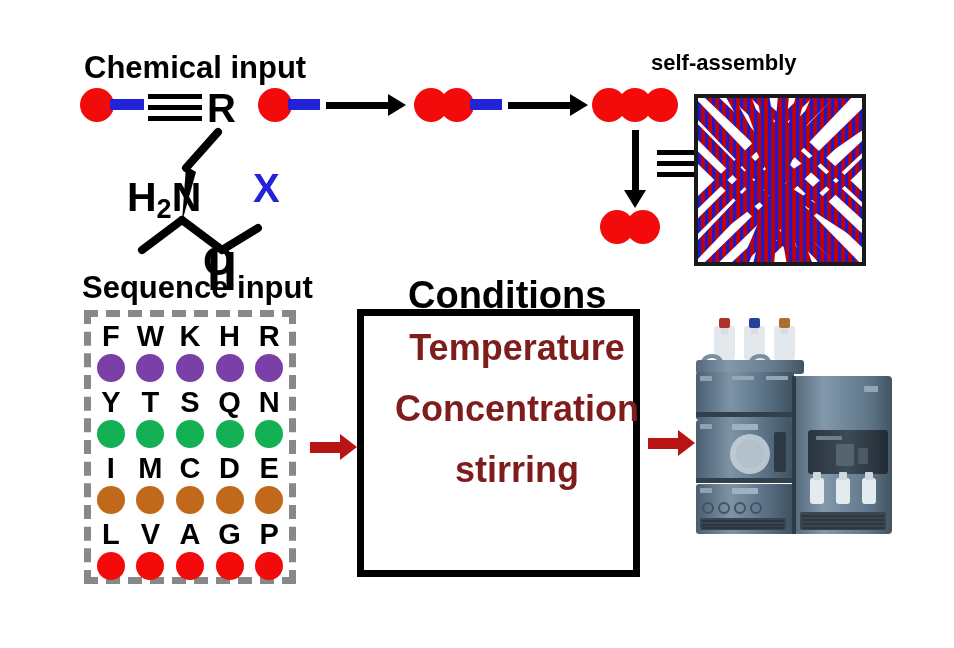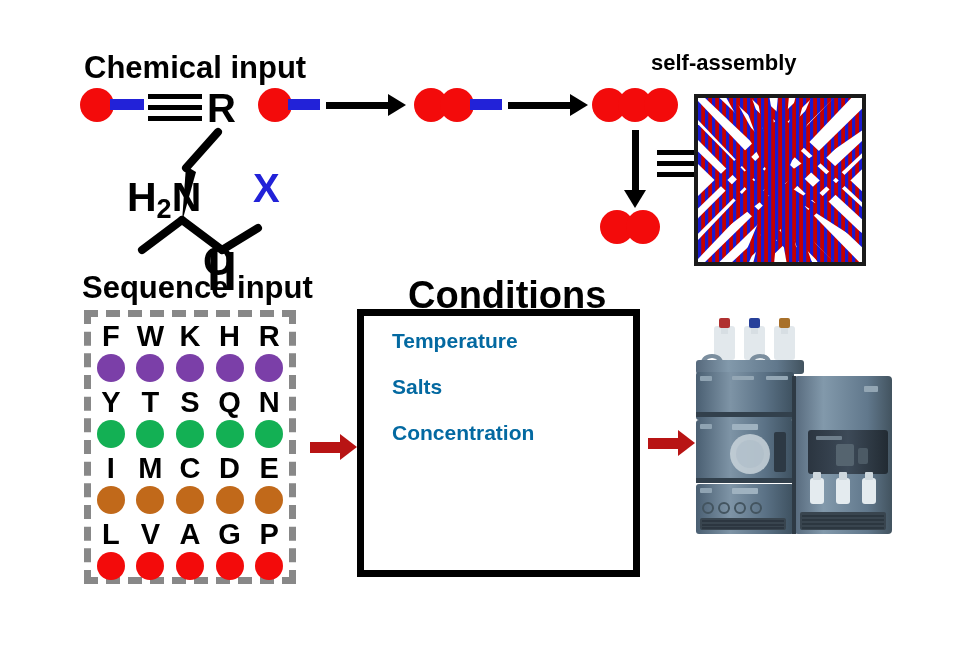--- a/index.html
+++ b/index.html
@@ -149,26 +149,27 @@
     border: 7px solid #000000;
     box-sizing: border-box;
     background: #fff;
   }
   #conditions-list {
     position: absolute;
     left: 28px; top: 14px;
     width: 250px;
   }
   #conditions-list div {
-    font-size: 21px;
+    font-size: 36px;
     font-weight: bold;
-    color: #0369a1;
+    color: #7f1d1d;
     line-height: 1;
     margin-bottom: 25px;
     white-space: nowrap;
+    text-align: center;
   }
 
   
   #fiber-image {
     left: 694px; top: 94px;
     width: 172px; height: 172px;
     border: 4px solid #1a1a1a;
     box-sizing: border-box;
     background: #ffffff;
     overflow: hidden;
@@ -382,22 +383,22 @@
   </div>
 
   <div class="arrow-red" style="left:310px; top:432px; width:48px; height:30px;">
     <div class="shaft" style="width:34px;"></div>
     <div class="head" style="left:30px;"></div>
   </div>
 
   <div class="abs" id="conditions-box">
     <div id="conditions-list">
       <div>Temperature</div>
-      <div>Salts</div>
       <div>Concentration</div>
+      <div>stirring</div>
     </div>
   </div>
 
   <div class="arrow-red" style="left:648px; top:428px; width:48px; height:30px;">
     <div class="shaft" style="width:34px;"></div>
     <div class="head" style="left:30px;"></div>
   </div>
 
   <div class="abs" id="uplc-instrument">
     <svg width="100%" height="100%" viewBox="0 0 212 232">

